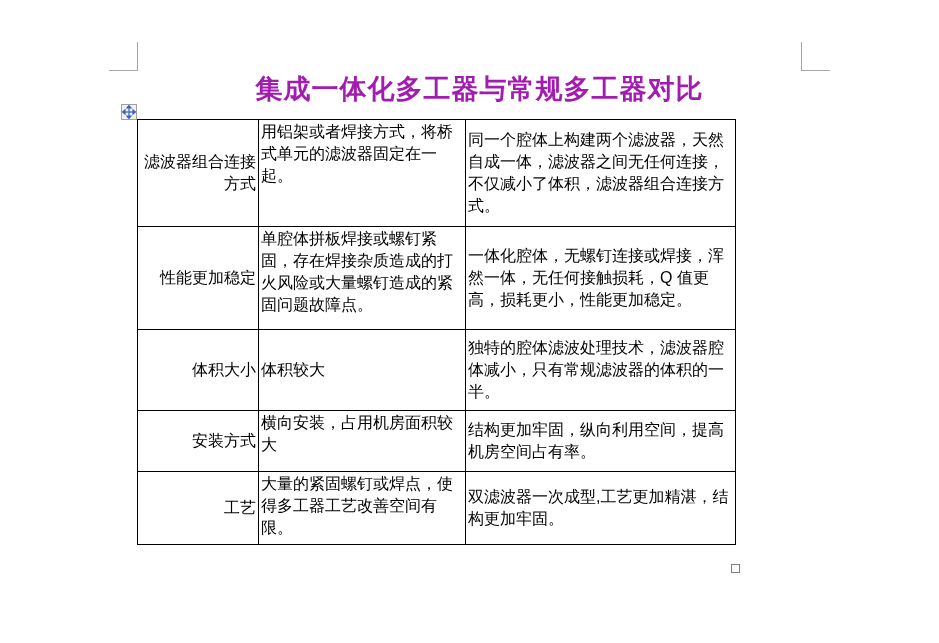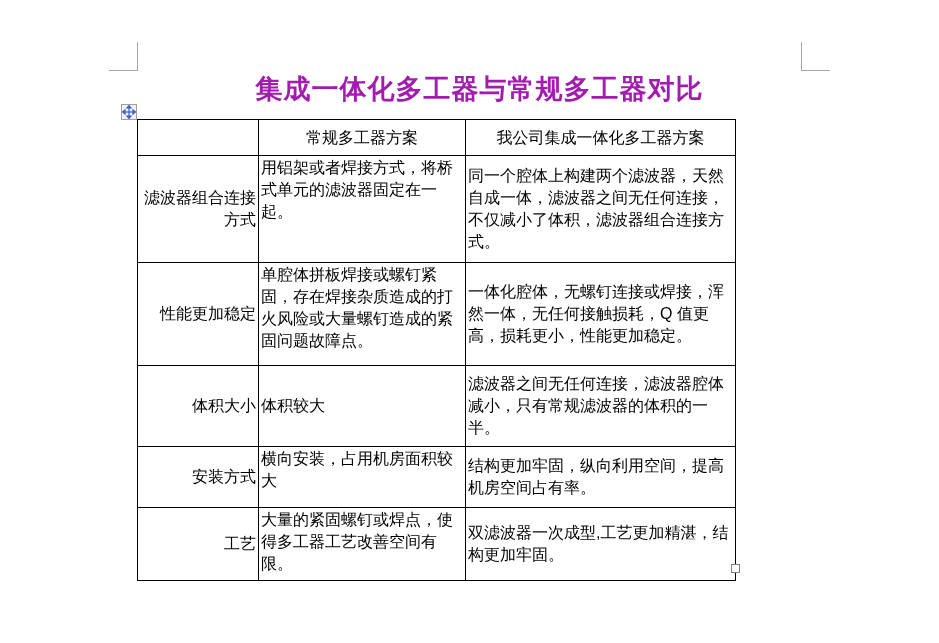--- a/index.html
+++ b/index.html
@@ -137,39 +137,34 @@
     </span>
   </div>
 
   <table class="cmp">
     <colgroup>
       <col style="width:121px">
       <col style="width:207px">
       <col style="width:270px">
     </colgroup>
     <tbody>
-      <tr>
-        <th></th>
-        <th>常规多工器方案</th>
-        <th>我公司集成一体化多工器方案</th>
-      </tr>
       <tr class="r1">
         <td class="label-cell">滤波器组合连接方式</td>
         <td class="content-cell">用铝架或者焊接方式，将桥式单元的滤波器固定在一起。</td>
         <td class="content-cell col3">同一个腔体上构建两个滤波器，天然自成一体，滤波器之间无任何连接，不仅减小了体积，滤波器组合连接方式。</td>
       </tr>
       <tr class="r2">
         <td class="label-cell">性能更加稳定</td>
         <td class="content-cell">单腔体拼板焊接或螺钉紧固，存在焊接杂质造成的打火风险或大量螺钉造成的紧固问题故障点。</td>
         <td class="content-cell col3">一体化腔体，无螺钉连接或焊接，浑然一体，无任何接触损耗，Q 值更高，损耗更小，性能更加稳定。</td>
       </tr>
       <tr class="r3">
         <td class="label-cell">体积大小</td>
         <td class="content-cell centered">体积较大</td>
-        <td class="content-cell col3">滤波器之间无任何连接，滤波器腔体减小，只有常规滤波器的体积的一半。</td>
+        <td class="content-cell col3">独特的腔体滤波处理技术，滤波器腔体减小，只有常规滤波器的体积的一半。</td>
       </tr>
       <tr class="r4">
         <td class="label-cell">安装方式</td>
         <td class="content-cell">横向安装，占用机房面积较大</td>
         <td class="content-cell col3">结构更加牢固，纵向利用空间，提高机房空间占有率。</td>
       </tr>
       <tr class="r5">
         <td class="label-cell">工艺</td>
         <td class="content-cell">大量的紧固螺钉或焊点，使得多工器工艺改善空间有限。</td>
         <td class="content-cell col3">双滤波器一次成型,工艺更加精湛，结构更加牢固。</td>

